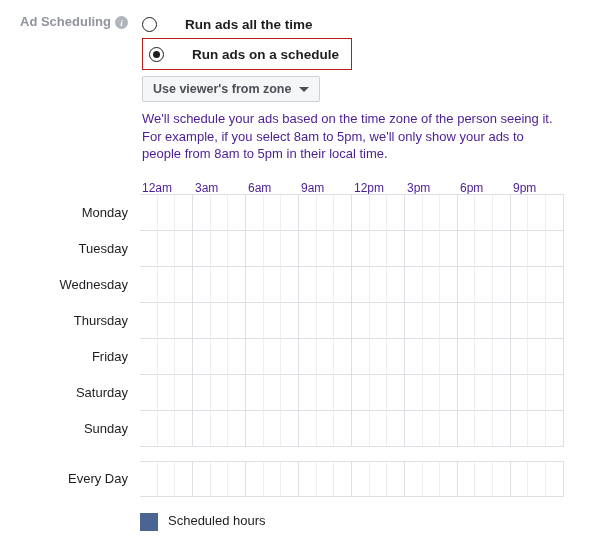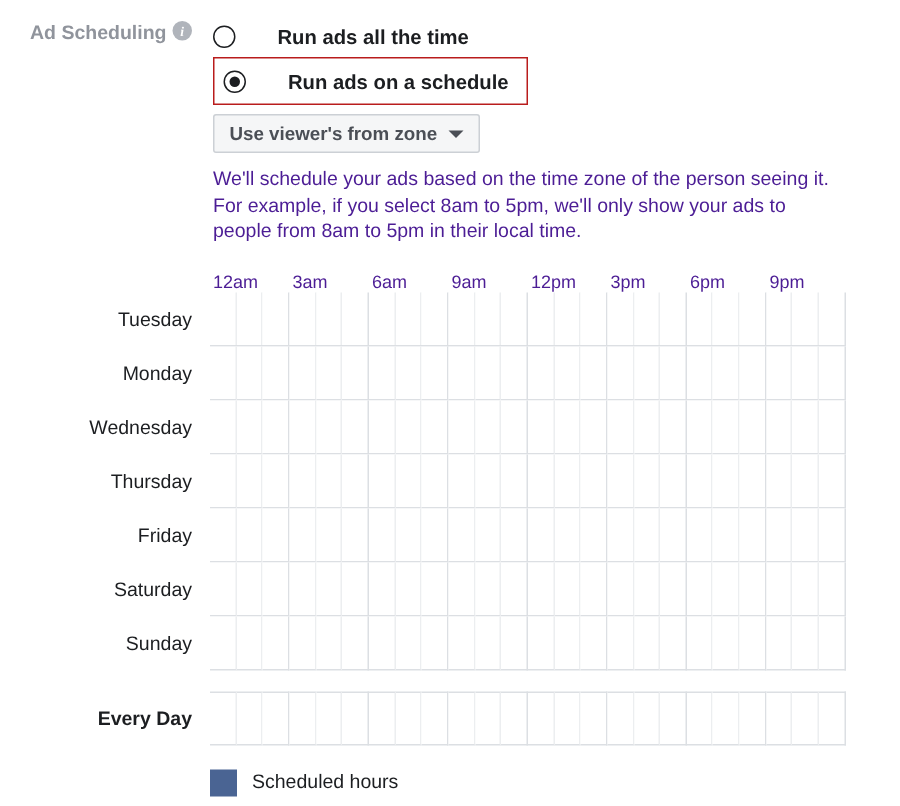--- a/index.html
+++ b/index.html
@@ -13,21 +13,21 @@
     width: 600px;
   }
   .row { display: flex; align-items: flex-start; }
   .section-label {
     color: #90949c;
     font-weight: 600;
     font-size: 13px;
     padding-top: 2px;
     flex: 0 0 auto;
     display: flex;
-    align-items: flex-start;
+    align-items: flex-end;
     gap: 4px;
   }
   .info-icon {
     display: inline-flex;
     width: 13px; height: 13px;
     border-radius: 50%;
     background: #b0b4bb;
     color: #fff;
     font-size: 9px;
     font-weight: 700;
@@ -117,21 +117,21 @@
   .cells { display:flex; }
   .cell-minor {
     width: calc(53px / 3);
     height: 36px;
     border-right: 1px solid #eceef0;
     border-bottom: 1px solid #dcdfe3;
     background:#fff;
   }
   .cell-minor.major { border-right: 1px solid #dcdfe3; }
   .spacer-row { height: 14px; }
-  .every-day-label { font-weight: 700; }
+  .every-day-label { font-weight: 400; }
   .every-cells .cell-minor { border-top:1px solid #dcdfe3; }
   .legend {
     margin-top: 16px;
     margin-left: 120px;
     display:flex;
     gap:10px;
     font-size:13px;
   }
   .legend-swatch {
     width:18px; height:18px;
@@ -176,51 +176,51 @@
       <div class="hour-header">3am</div>
       <div class="hour-header">6am</div>
       <div class="hour-header">9am</div>
       <div class="hour-header">12pm</div>
       <div class="hour-header">3pm</div>
       <div class="hour-header">6pm</div>
       <div class="hour-header">9pm</div>
     </div>
   <div id="day-rows">
       <div class="day-row">
-        <div class="day-label">Tuesday</div>
-        <div class="cells">
-          <div class="cell-minor"></div>
-          <div class="cell-minor"></div>
-          <div class="cell-minor major"></div>
-          <div class="cell-minor"></div>
-          <div class="cell-minor"></div>
-          <div class="cell-minor major"></div>
-          <div class="cell-minor"></div>
-          <div class="cell-minor"></div>
-          <div class="cell-minor major"></div>
-          <div class="cell-minor"></div>
-          <div class="cell-minor"></div>
-          <div class="cell-minor major"></div>
-          <div class="cell-minor"></div>
-          <div class="cell-minor"></div>
-          <div class="cell-minor major"></div>
-          <div class="cell-minor"></div>
-          <div class="cell-minor"></div>
-          <div class="cell-minor major"></div>
-          <div class="cell-minor"></div>
-          <div class="cell-minor"></div>
-          <div class="cell-minor major"></div>
-          <div class="cell-minor"></div>
-          <div class="cell-minor"></div>
-          <div class="cell-minor major"></div>
-        </div>
-      </div>
-      <div class="day-row">
         <div class="day-label">Monday</div>
         <div class="cells" style="border-top: 1px solid rgb(220, 223, 227);">
+          <div class="cell-minor"></div>
+          <div class="cell-minor"></div>
+          <div class="cell-minor major"></div>
+          <div class="cell-minor"></div>
+          <div class="cell-minor"></div>
+          <div class="cell-minor major"></div>
+          <div class="cell-minor"></div>
+          <div class="cell-minor"></div>
+          <div class="cell-minor major"></div>
+          <div class="cell-minor"></div>
+          <div class="cell-minor"></div>
+          <div class="cell-minor major"></div>
+          <div class="cell-minor"></div>
+          <div class="cell-minor"></div>
+          <div class="cell-minor major"></div>
+          <div class="cell-minor"></div>
+          <div class="cell-minor"></div>
+          <div class="cell-minor major"></div>
+          <div class="cell-minor"></div>
+          <div class="cell-minor"></div>
+          <div class="cell-minor major"></div>
+          <div class="cell-minor"></div>
+          <div class="cell-minor"></div>
+          <div class="cell-minor major"></div>
+        </div>
+      </div>
+      <div class="day-row">
+        <div class="day-label">Tuesday</div>
+        <div class="cells">
           <div class="cell-minor"></div>
           <div class="cell-minor"></div>
           <div class="cell-minor major"></div>
           <div class="cell-minor"></div>
           <div class="cell-minor"></div>
           <div class="cell-minor major"></div>
           <div class="cell-minor"></div>
           <div class="cell-minor"></div>
           <div class="cell-minor major"></div>
           <div class="cell-minor"></div>

